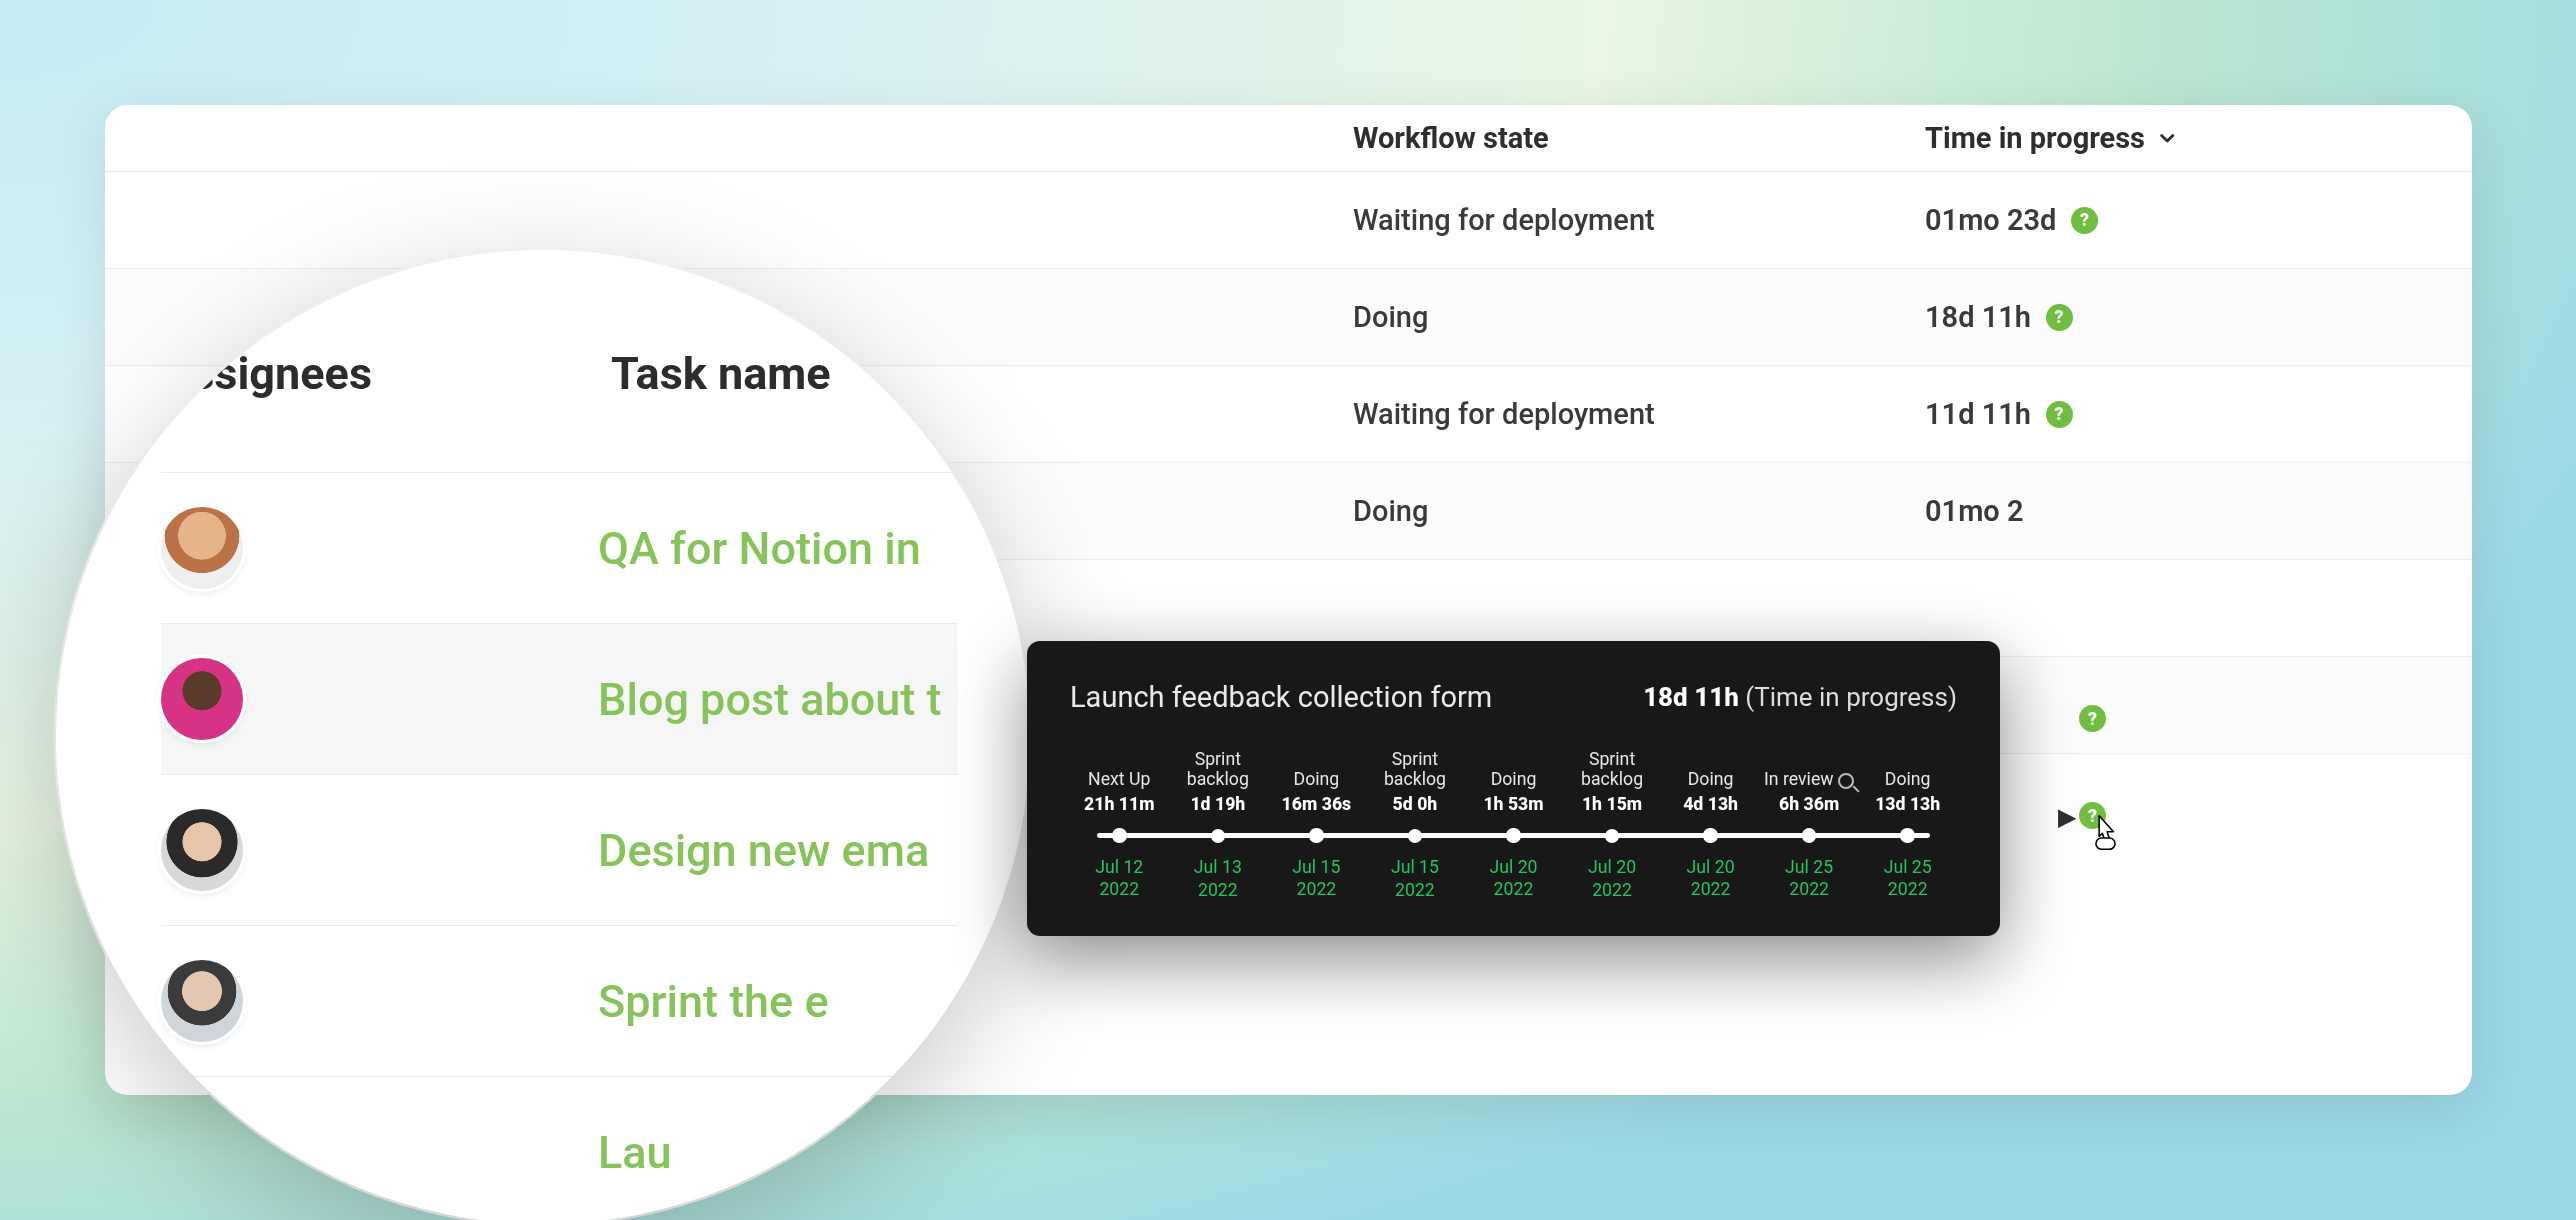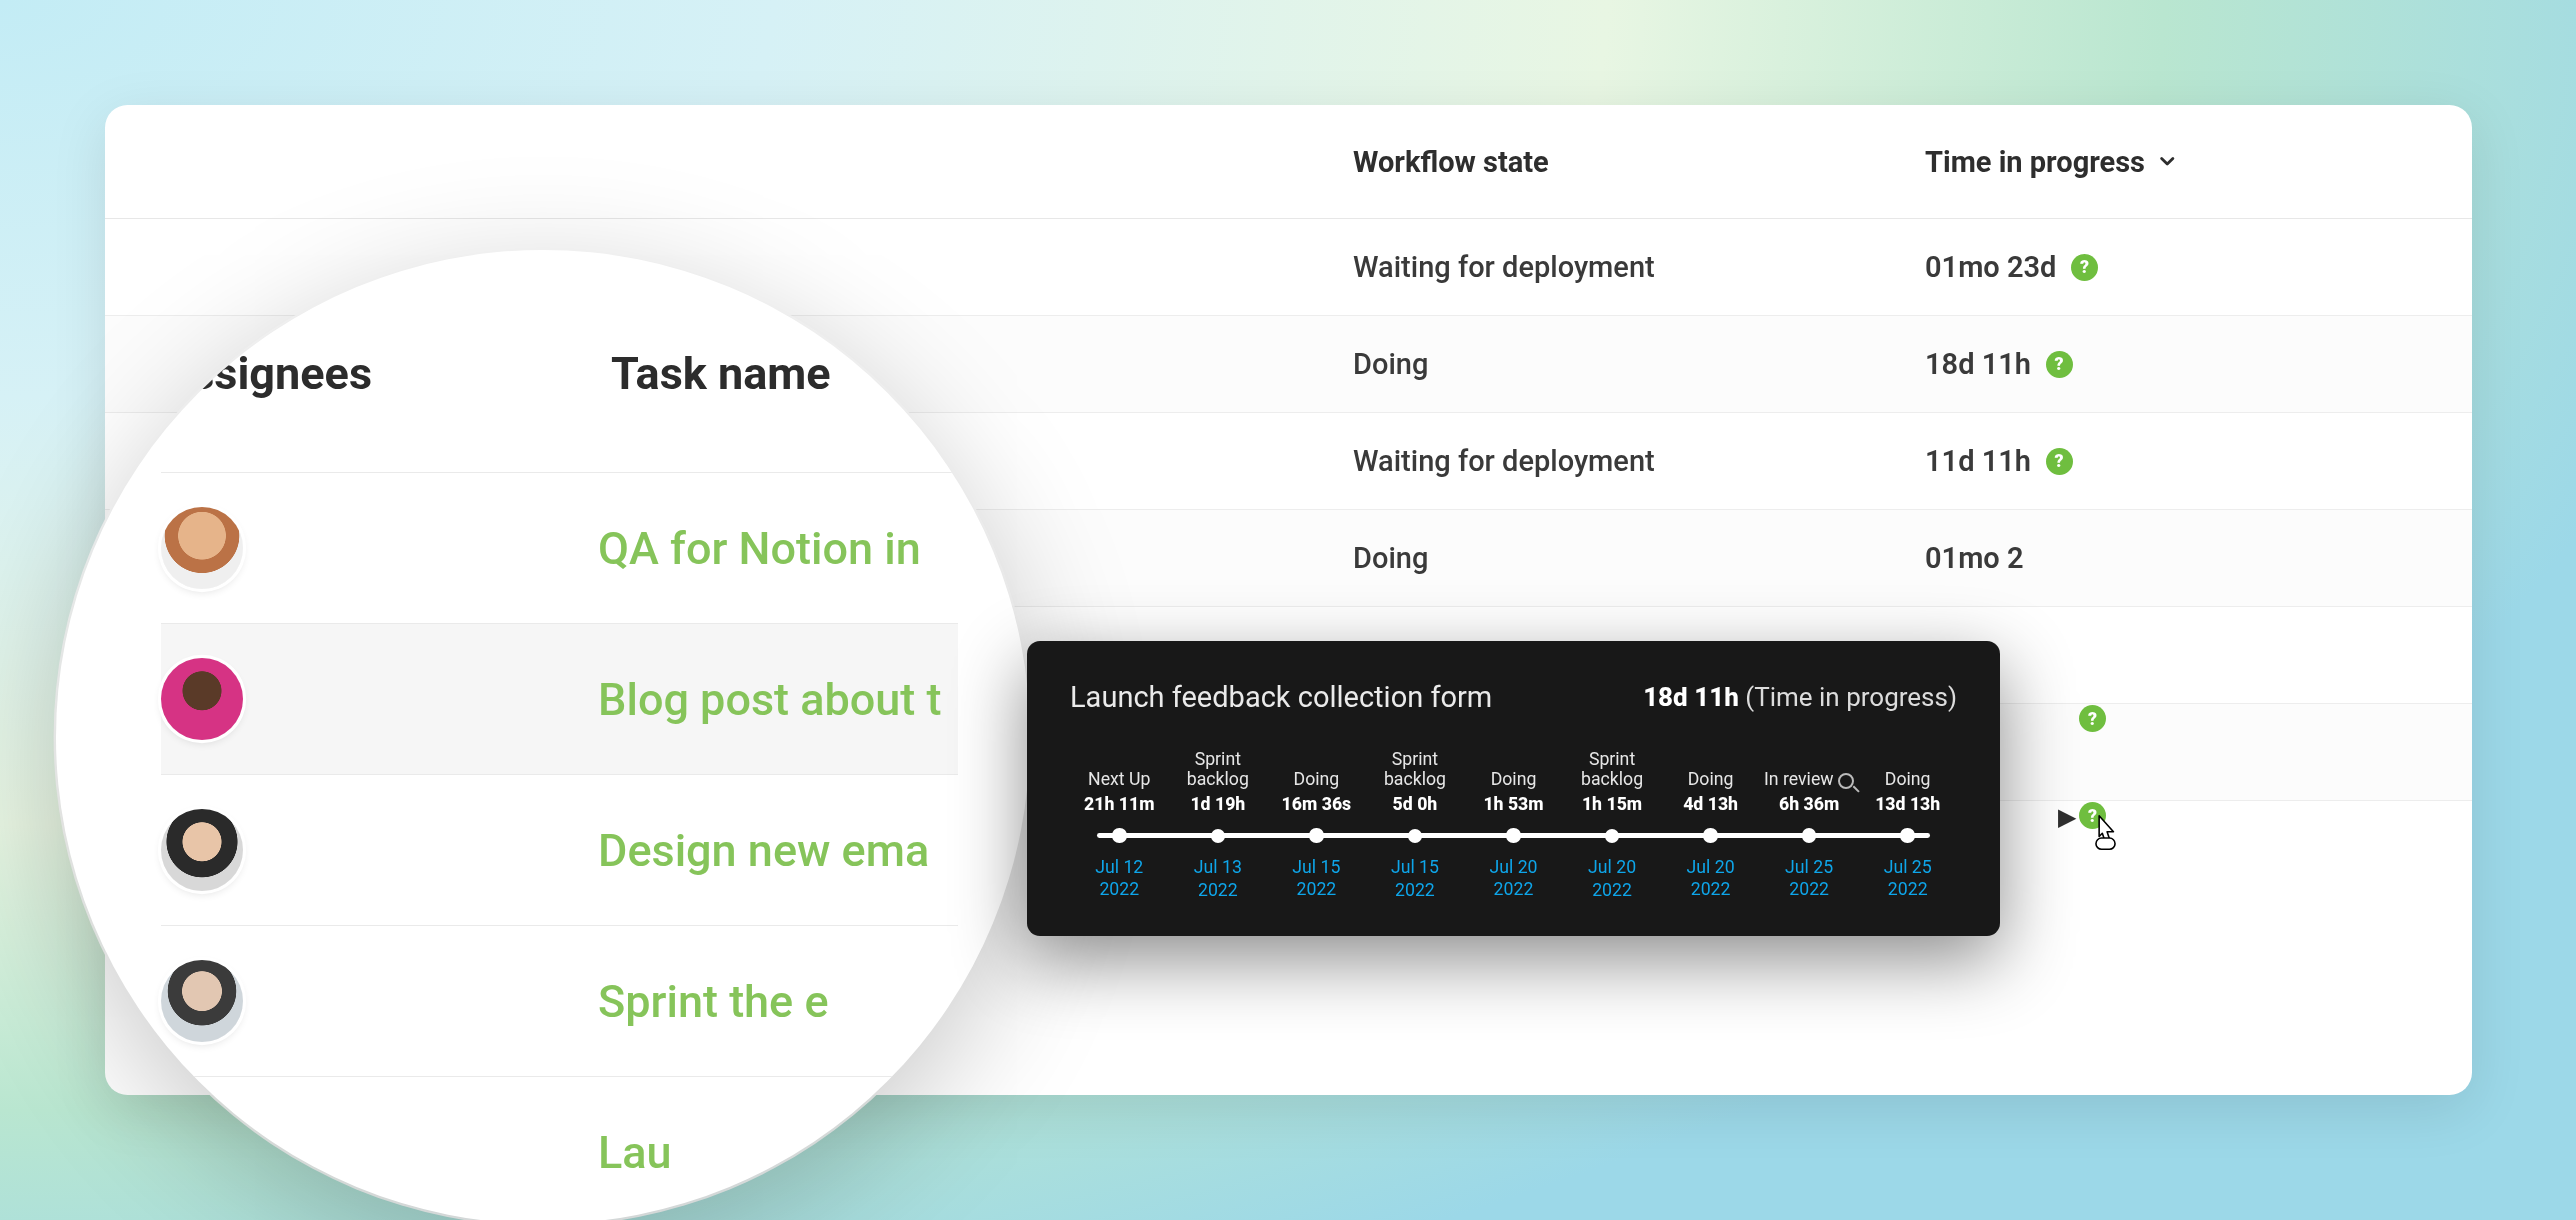--- a/index.html
+++ b/index.html
@@ -37,21 +37,21 @@
   }
 
   
   .tbl { width: 100%; }
   .thead, .trow {
     display: grid;
     grid-template-columns: 1248px 572px 547px;
     align-items: center;
   }
   .thead {
-    height: 114px;
+    height: 67px;
     border-bottom: 0.8px solid #e7e7e7;
   }
   .th {
     font-size: 29px;
     font-weight: 700;
     color: #2e2e2e;
     display: flex;
     align-items: center;
     gap: 11.3px;
   }
@@ -165,21 +165,21 @@
     border-radius: 2.4px;
   }
   .step { text-align: center; position: relative; padding: 0 3.2px; }
   .step .lab { font-size: 17.7px; color: #e6e6e6; line-height: 1.15; margin-bottom: 4.8px; min-height: 40px; display:flex; align-items:flex-end; justify-content:center;}
   .step .dur { font-size: 17.7px; font-weight: 800; color: #fff; margin-bottom: 14.5px; }
   .step .dot {
     width: 14.5px; height: 14.5px; border-radius: 50%;
     background: #fff; margin: 0 auto 13px;
     position: relative; z-index: 2;
   }
-  .step .date { font-size: 17.7px; color: #0ea5e9; line-height: 1.25; }
+  .step .date { font-size: 17.7px; color: #22c55e; line-height: 1.25; }
   .mag-icon {
     width: 16px; height: 16px; display: inline-block;
     border: 2.4px solid #bbb; border-radius: 50%;
     position: relative; margin-left: 4.8px; vertical-align: middle;
   }
   .mag-icon::after {
     content: ""; position: absolute;
     width: 8px; height: 2.4px; background: #bbb;
     right: -7.2px; bottom: -3.2px; transform: rotate(45deg);
   }

